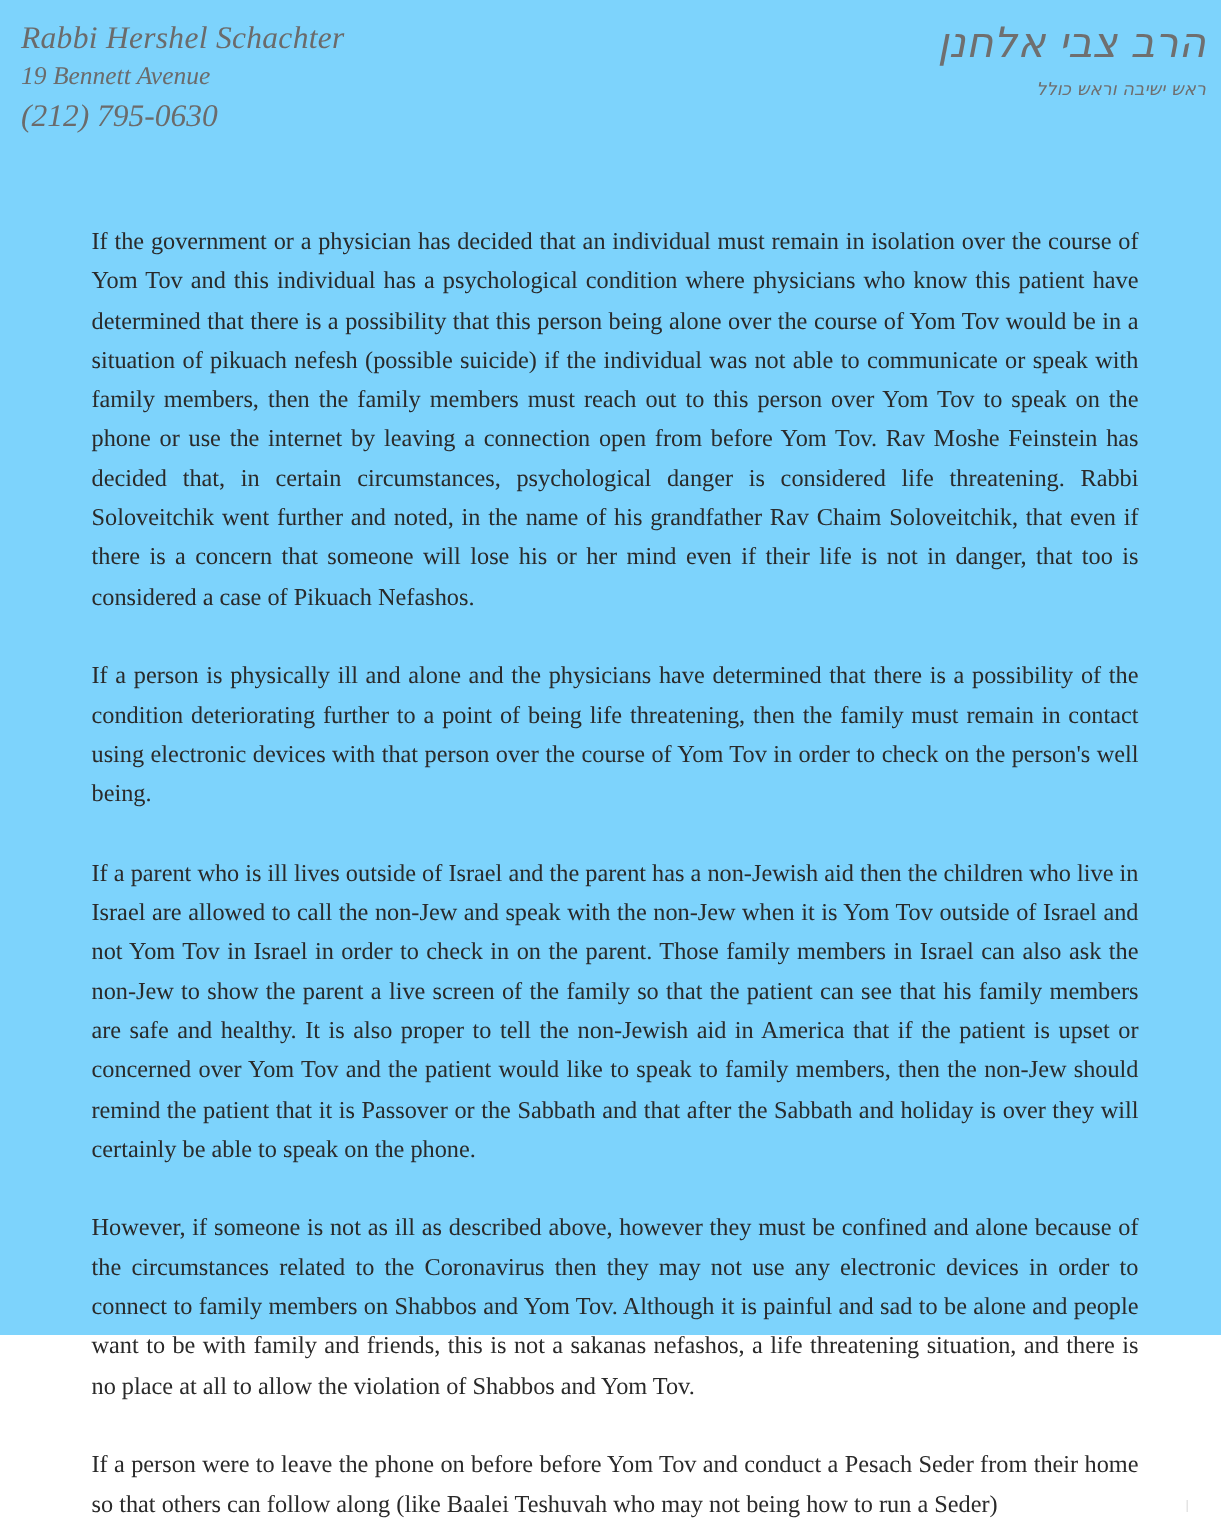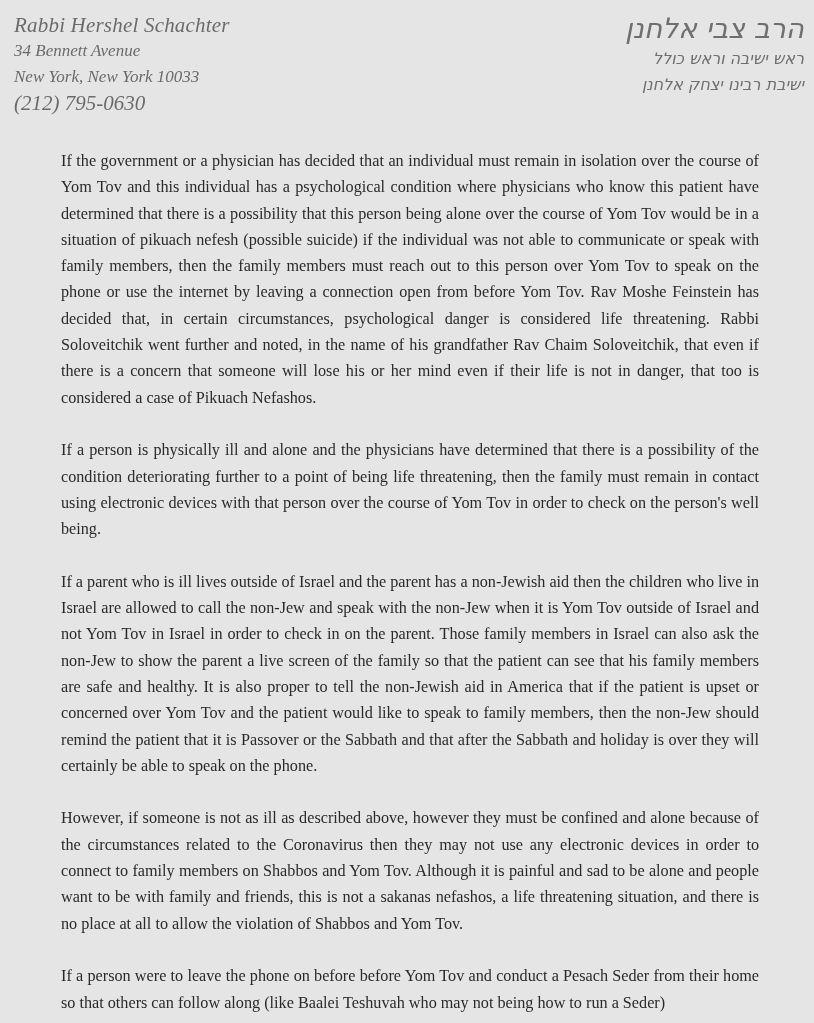--- a/index.html
+++ b/index.html
@@ -9,22 +9,22 @@
     }
     body {
       width: 814px;
       height: 1023px;
       overflow: hidden;
       position: relative;
     }
     .page {
       position: relative;
       width: 814px;
-      height: 1023px;
-      background: #e5e5e5;
+      height: 890px;
+      background: #7dd3fc;
     }
     .letterhead-left {
       position: absolute;
       left: 14px;
       top: 12px;
       color: #6b6b6b;
       font-family: "Liberation Serif", serif;
       font-style: italic;
     }
     .letterhead-left .lh-name {
@@ -48,21 +48,21 @@
       font-family: "DejaVu Sans", sans-serif;
       font-style: italic;
       direction: rtl;
       text-align: right;
     }
     .letterhead-right .lh-heb-name {
       font-size: 28px;
       line-height: 34px;
     }
     .letterhead-right .lh-heb-line {
-      font-size: 16px;
+      font-size: 12px;
       line-height: 26px;
       margin-left: 20px;
     }
     .body-text {
       position: absolute;
       left: 61px;
       top: 148px;
       width: 698px;
       font-family: "Liberation Serif", serif;
       font-size: 16.2px;
@@ -84,29 +84,27 @@
       background: #e4e4e4;
     }
   </style>
 </head>
 <body>
 
 <div class="page">
 
   <div class="letterhead-left">
     <div class="lh-name">Rabbi Hershel Schachter</div>
-    <div class="lh-line">34 Bennett Avenue</div>
-    <div class="lh-line">New York, New York 10033</div>
+    <div class="lh-line">19 Bennett Avenue</div>
     <div class="lh-phone">(212) 795-0630</div>
   </div>
 
   <div class="letterhead-right">
     <div class="lh-heb-name">הרב צבי אלחנן</div>
     <div class="lh-heb-line">ראש ישיבה וראש כולל</div>
-    <div class="lh-heb-line">ישיבת רבינו יצחק אלחנן</div>
   </div>
 
   <div class="body-text">
     <p>If the government or a physician has decided that an individual must remain in isolation over the course of Yom Tov and this individual has a psychological condition where physicians who know this patient have determined that there is a possibility that this person being alone over the course of Yom Tov would be in a situation of pikuach nefesh (possible suicide) if the individual was not able to communicate or speak with family members, then the family members must reach out to this person over Yom Tov to speak on the phone or use the internet by leaving a connection open from before Yom Tov. Rav Moshe Feinstein has decided that, in certain circumstances, psychological danger is considered life threatening. Rabbi Soloveitchik went further and noted, in the name of his grandfather Rav Chaim Soloveitchik, that even if there is a concern that someone will lose his or her mind even if their life is not in danger, that too is considered a case of Pikuach Nefashos.</p>
     <p>If a person is physically ill and alone and the physicians have determined that there is a possibility of the condition deteriorating further to a point of being life threatening, then the family must remain in contact using electronic devices with that person over the course of Yom Tov in order to check on the person's well being.</p>
     <p>If a parent who is ill lives outside of Israel and the parent has a non-Jewish aid then the children who live in Israel are allowed to call the non-Jew and speak with the non-Jew when it is Yom Tov outside of Israel and not Yom Tov in Israel in order to check in on the parent. Those family members in Israel can also ask the non-Jew to show the parent a live screen of the family so that the patient can see that his family members are safe and healthy. It is also proper to tell the non-Jewish aid in America that if the patient is upset or concerned over Yom Tov and the patient would like to speak to family members, then the non-Jew should remind the patient that it is Passover or the Sabbath and that after the Sabbath and holiday is over they will certainly be able to speak on the phone.</p>
     <p>However, if someone is not as ill as described above, however they must be confined and alone because of the circumstances related to the Coronavirus then they may not use any electronic devices in order to connect to family members on Shabbos and Yom Tov. Although it is painful and sad to be alone and people want to be with family and friends, this is not a sakanas nefashos, a life threatening situation, and there is no place at all to allow the violation of Shabbos and Yom Tov.</p>
     <p>If a person were to leave the phone on before before Yom Tov and conduct a Pesach Seder from their home so that others can follow along (like Baalei Teshuvah who may not being how to run a Seder)</p>
   </div>
 

